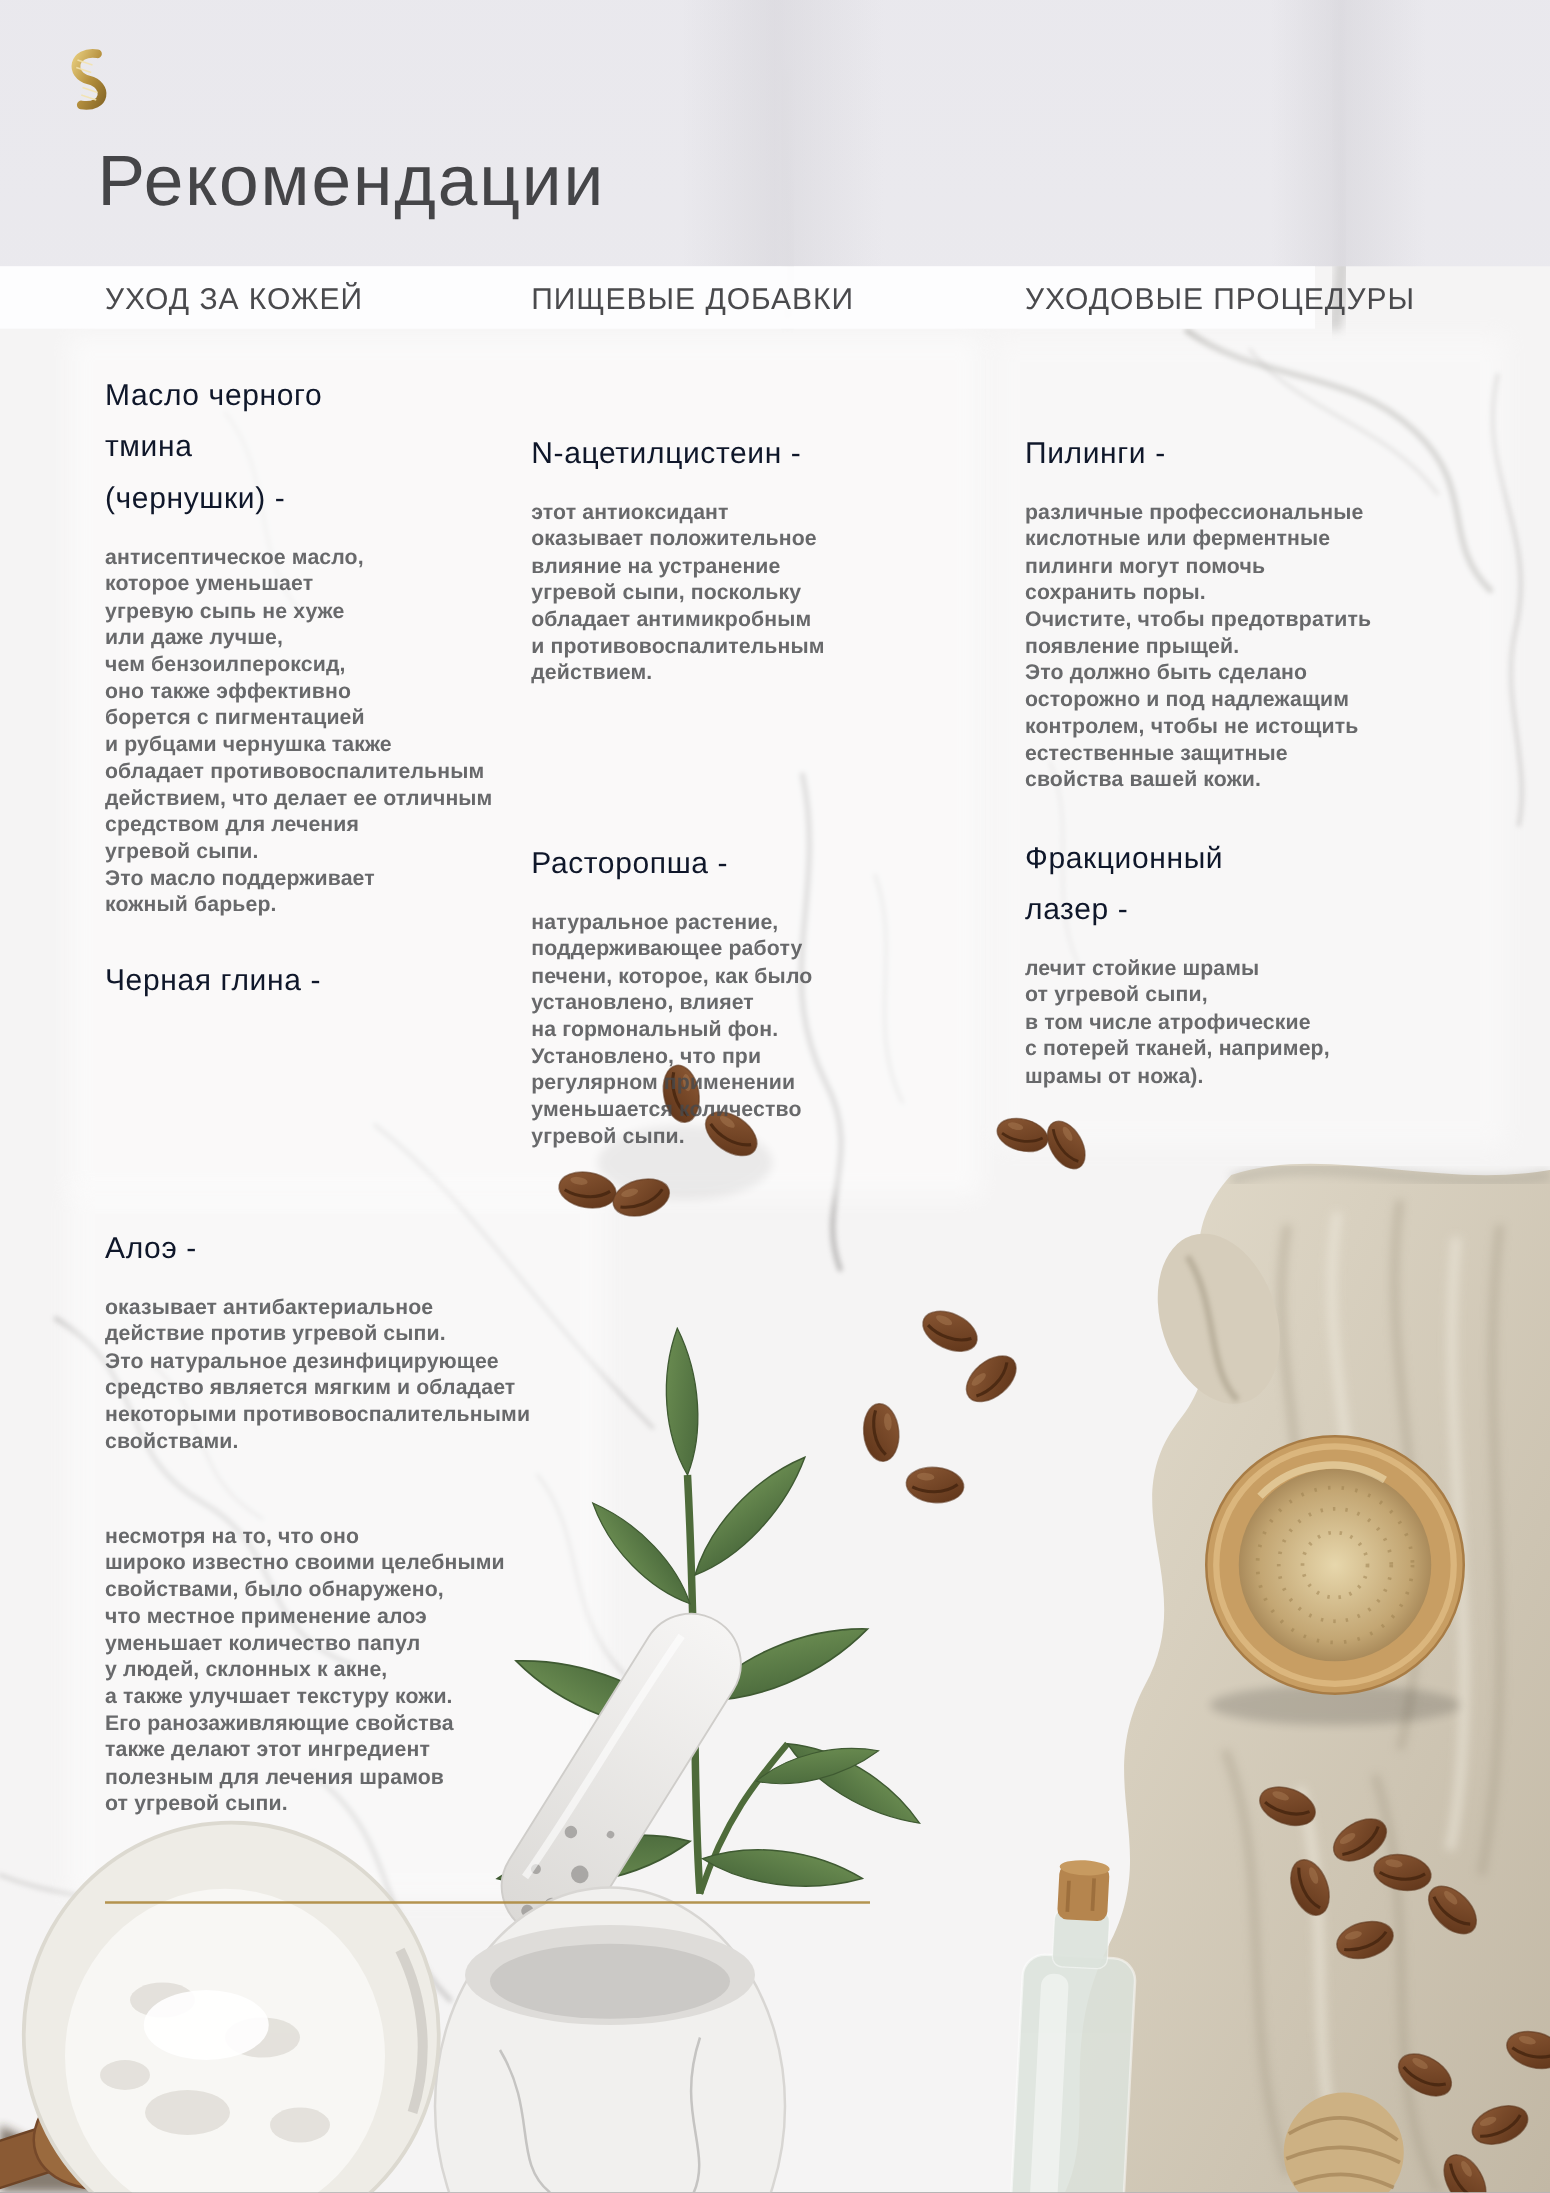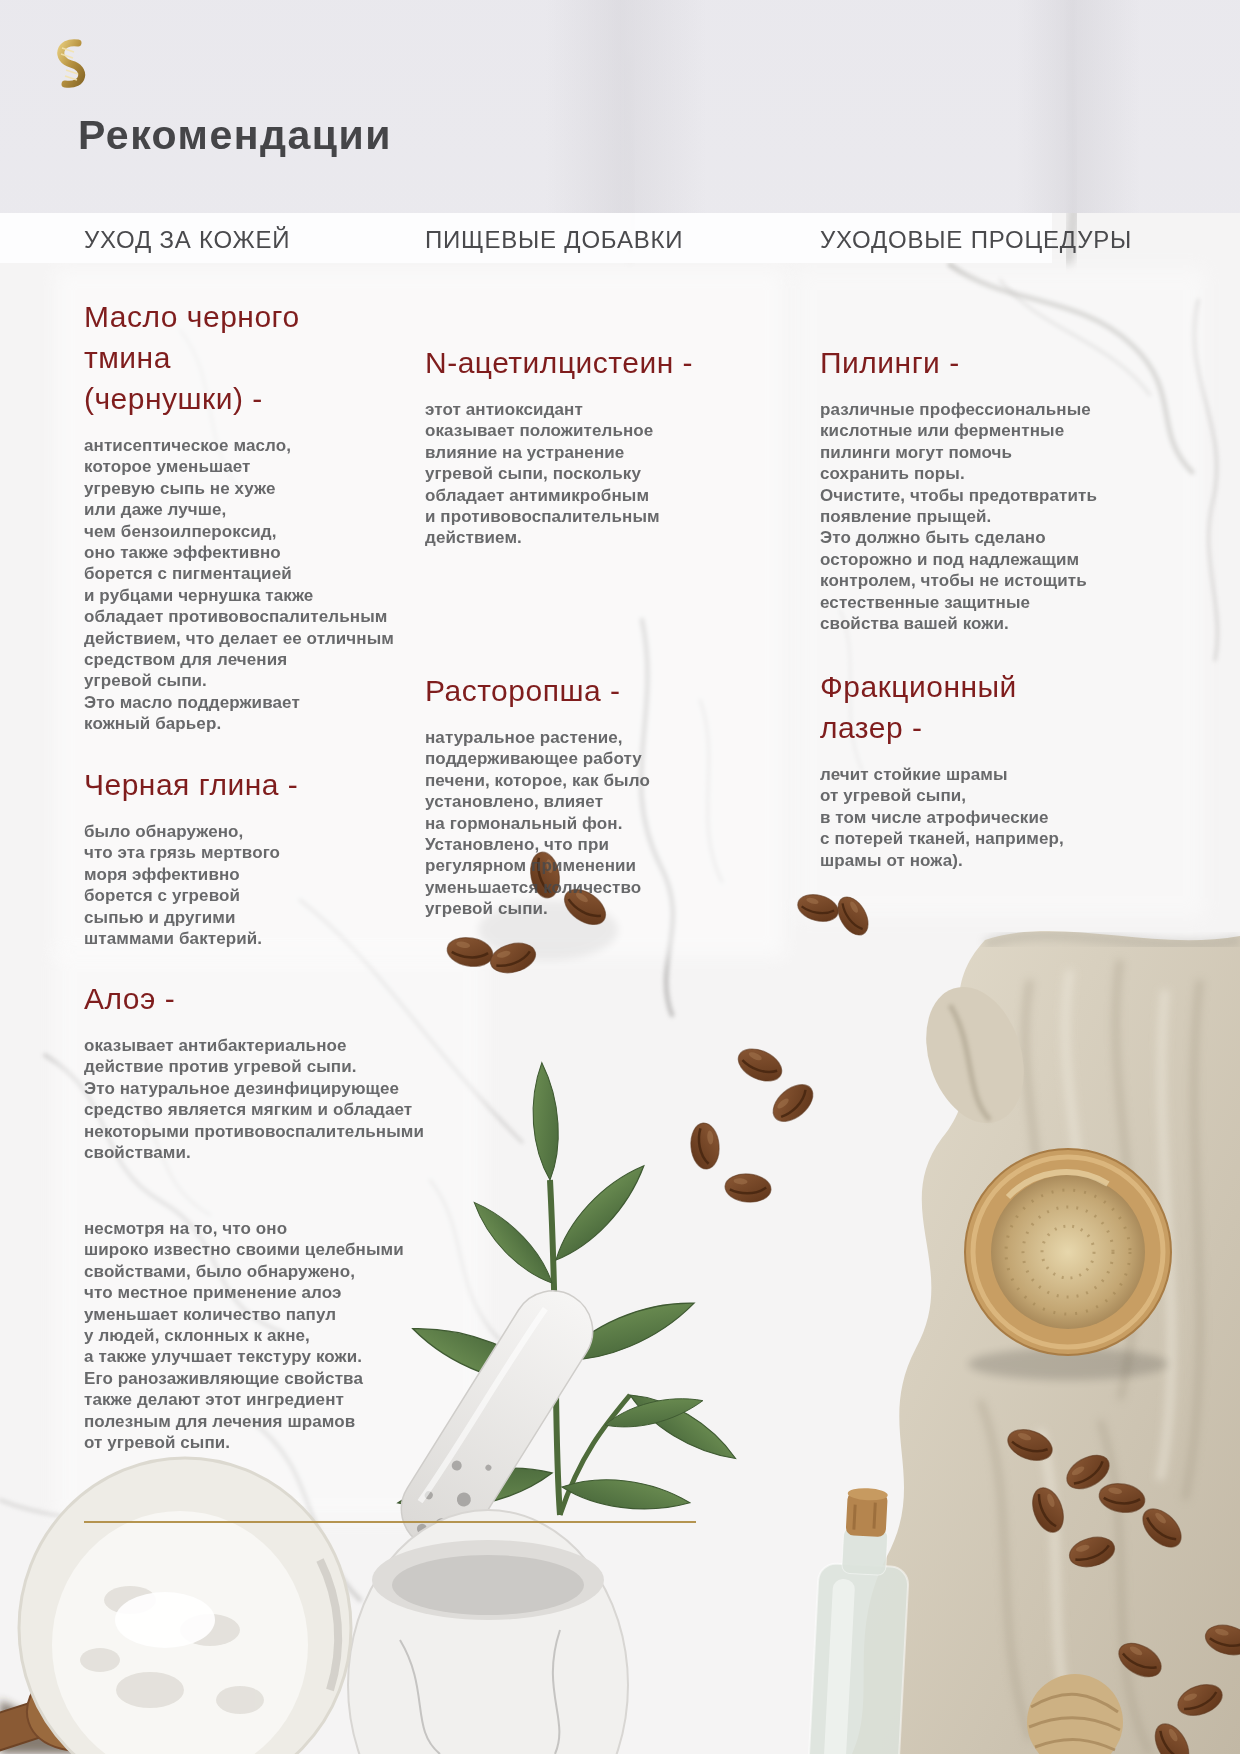--- a/index.html
+++ b/index.html
@@ -19,32 +19,32 @@
                               rgba(233,232,237,0) 82%, rgba(190,188,194,.28) 86.5%, rgba(233,232,237,0) 92%),
       linear-gradient(180deg, rgba(233,232,237,.97), rgba(233,232,237,.90));
   }
   .tabs-band{
     position:absolute;left:0;top:213px;width:1052px;height:50px;z-index:4;
     background:rgba(253,253,254,.97);
   }
   .logo{position:absolute;left:50px;top:38px;width:40px;height:52px;}
   .title{
     position:absolute;left:78px;top:112px;margin:0;
-    font-size:41px;font-weight:700;letter-spacing:1.5px;color:#454548;text-align:center;
+    font-size:57px;font-weight:400;letter-spacing:1.5px;color:#454548;text-align:center;
   }
   .tab{
     position:absolute;top:13px;font-size:24px;font-weight:400;
     letter-spacing:.8px;color:#4a4a4d;white-space:nowrap;
   }
   .tab1{left:84px;} .tab2{left:425px;} .tab3{left:820px;}
   
   .section{position:absolute;z-index:4;}
   .sec-heading{
-    margin:0;font-size:30px;font-weight:300;letter-spacing:.5px;
-    color:#7f1d1d;line-height:41px;white-space:pre-line;
+    margin:0;font-size:24px;font-weight:300;letter-spacing:.5px;
+    color:#0f172a;line-height:41px;white-space:pre-line;
   }
   .sec-body{
     margin:16px 0 0 0;font-size:17px;font-weight:700;letter-spacing:.1px;
     color:rgba(72,73,76,.82);line-height:21.4px;white-space:pre-line;
   }
   .c1s1{left:84px;top:296px;width:372px;}
   .c1s2{left:84px;top:764px;width:372px;}
   .c1s3{left:84px;top:978px;width:372px;}
   .c1s4{left:84px;top:1202px;width:380px;}
   .c2s1{left:425px;top:342px;width:342px;}
@@ -319,26 +319,20 @@
 и рубцами чернушка также
 обладает противовоспалительным
 действием, что делает ее отличным
 средством для лечения
 угревой сыпи.
 Это масло поддерживает
 кожный барьер.</p>
   </div>
   <div class="section c1s2">
     <h2 class="sec-heading">Черная глина -</h2>
-    <p class="sec-body">было обнаружено,
-что эта грязь мертвого
-моря эффективно
-борется с угревой
-сыпью и другими
-штаммами бактерий.</p>
   </div>
   <div class="section c1s3">
     <h2 class="sec-heading">Алоэ -</h2>
     <p class="sec-body">оказывает антибактериальное
 действие против угревой сыпи.
 Это натуральное дезинфицирующее
 средство является мягким и обладает
 некоторыми противовоспалительными
 свойствами.</p>
   </div>

